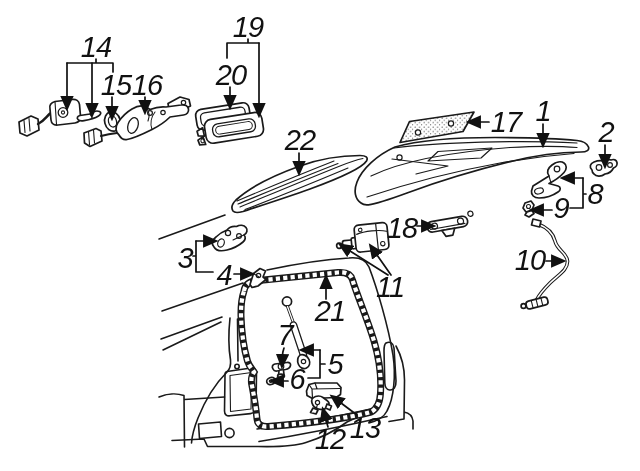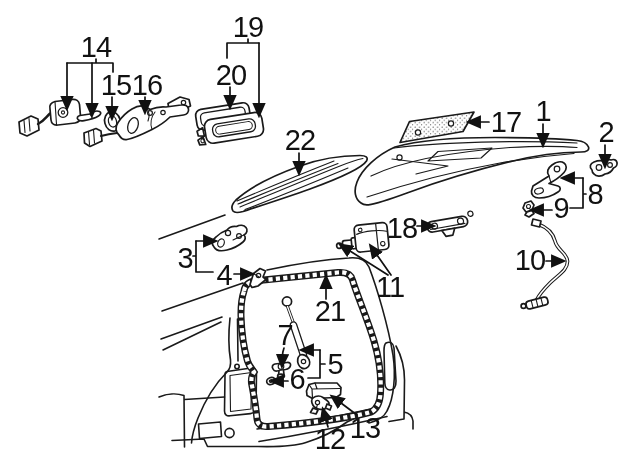--- a/index.html
+++ b/index.html
@@ -1,16 +1,16 @@
 <!DOCTYPE html>
 <html><head>
 <meta charset="utf-8">
 <style>
   html,body{margin:0;padding:0;background:#ffffff;}
-  .stage{position:relative;width:640px;height:471px;background:#fff;overflow:hidden;}
+  .stage{position:relative;width:640px;height:471px;background:#fff;overflow:hidden;font-style:italic;}
   svg{display:block;}
   text.callout{
     font-family:"Liberation Sans", sans-serif;
     font-size:29px;
     letter-spacing:-1px;
     fill:#111111;
   }
 </style>
 </head>
 <body>

